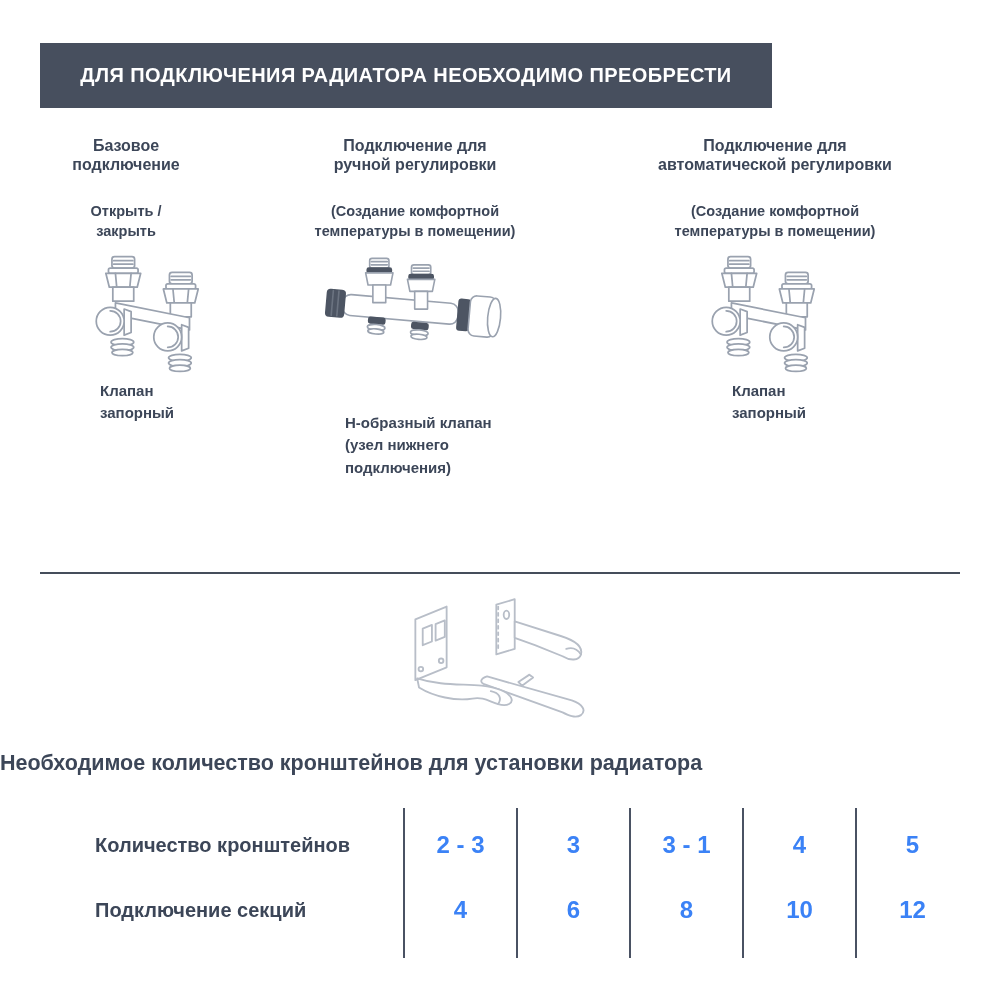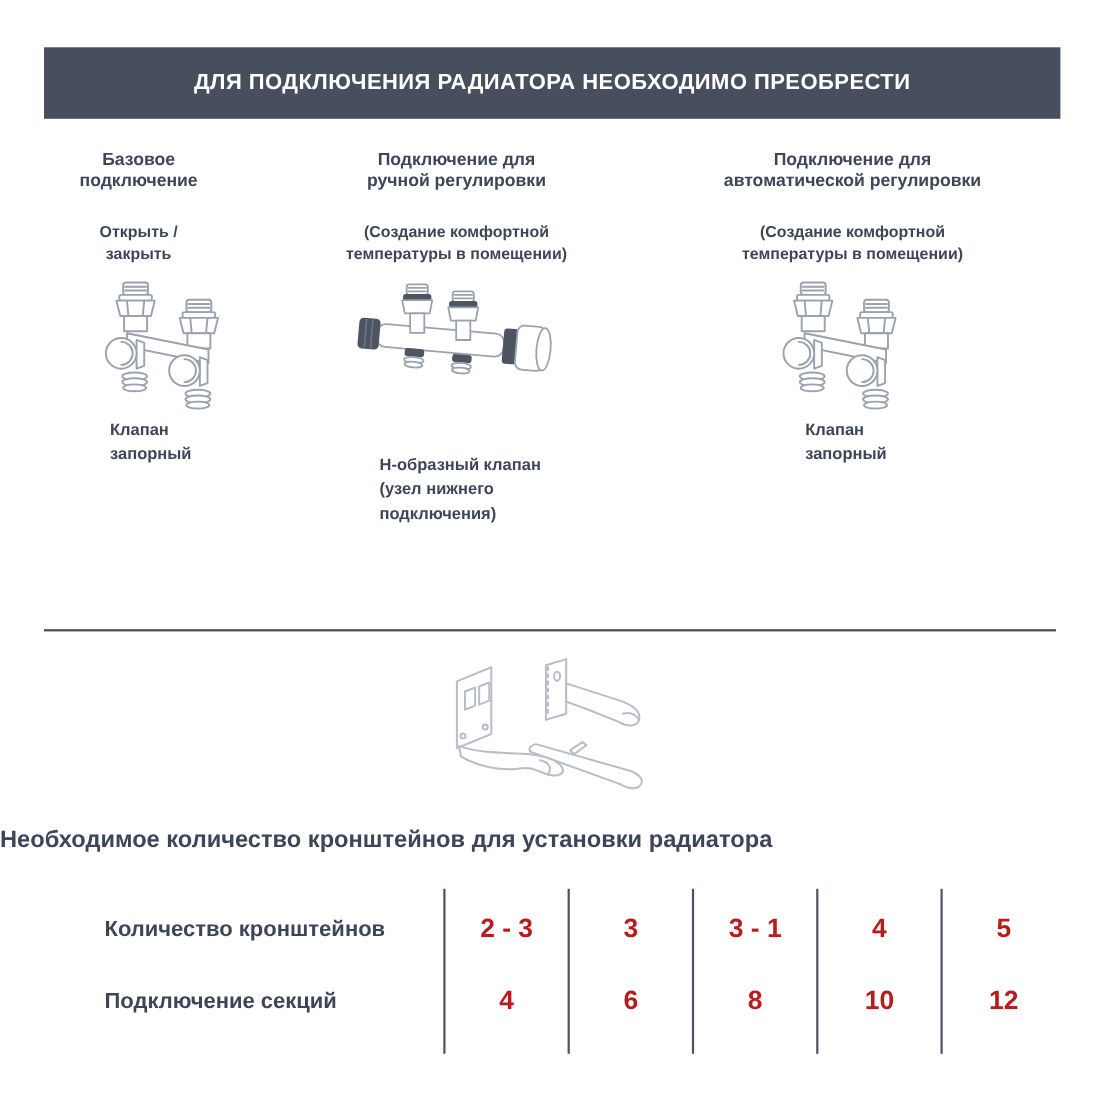--- a/index.html
+++ b/index.html
@@ -5,21 +5,21 @@
   html,body { margin:0; padding:0; background:#ffffff; }
   .page {
     position:relative; width:1000px; height:1000px; background:#ffffff;
     font-family:"Liberation Sans","DejaVu Sans",sans-serif;
     color:#3C4658; overflow:hidden;
   }
   .ml { white-space:pre-line; }
 
   
   .banner {
-    position:absolute; left:40px; top:43px; width:924px; height:65px;
+    position:absolute; left:40px; top:43px; width:732px; height:65px;
     background:#474F5E; display:flex; align-items:center; justify-content:center;
   }
   .banner-title {
     color:#ffffff; font-size:20px; font-weight:bold; letter-spacing:0.4px; text-align:center;
   }
 
   
   .col { position:absolute; top:136px; text-align:center; }
   .col-1 { left:16px;  width:220px; }
   .col-2 { left:285px; width:260px; }
@@ -46,21 +46,21 @@
     display:flex; align-items:center; justify-content:center; }
 
   
   .tbl-title { position:absolute; left:0; top:751px; width:1000px; text-align:left;
     font-size:21.5px; font-weight:bold; }
   .tbl { position:absolute; left:0; top:808px; width:1000px; height:150px; }
   .vline { position:absolute; top:0; width:2px; height:150px; background:#4A5263; }
   .row-label { position:absolute; left:95px; height:24px; line-height:24px;
     font-size:20px; font-weight:bold; }
   .cell { position:absolute; width:113px; height:32px; line-height:32px;
-    text-align:center; font-size:24px; font-weight:bold; color:#b91c1c; }
+    text-align:center; font-size:24px; font-weight:bold; color:#3b82f6; }
 
   svg .ln { fill:none; }
 </style>
 </head>
 <body>
 
 <svg width="0" height="0" style="position:absolute" aria-hidden="true">
   <defs>
     <symbol id="sym-lockshield" viewBox="0 0 160 140">
       <g fill="#ffffff" stroke="#9AA2AF" stroke-width="2" stroke-linejoin="round" stroke-linecap="round">

